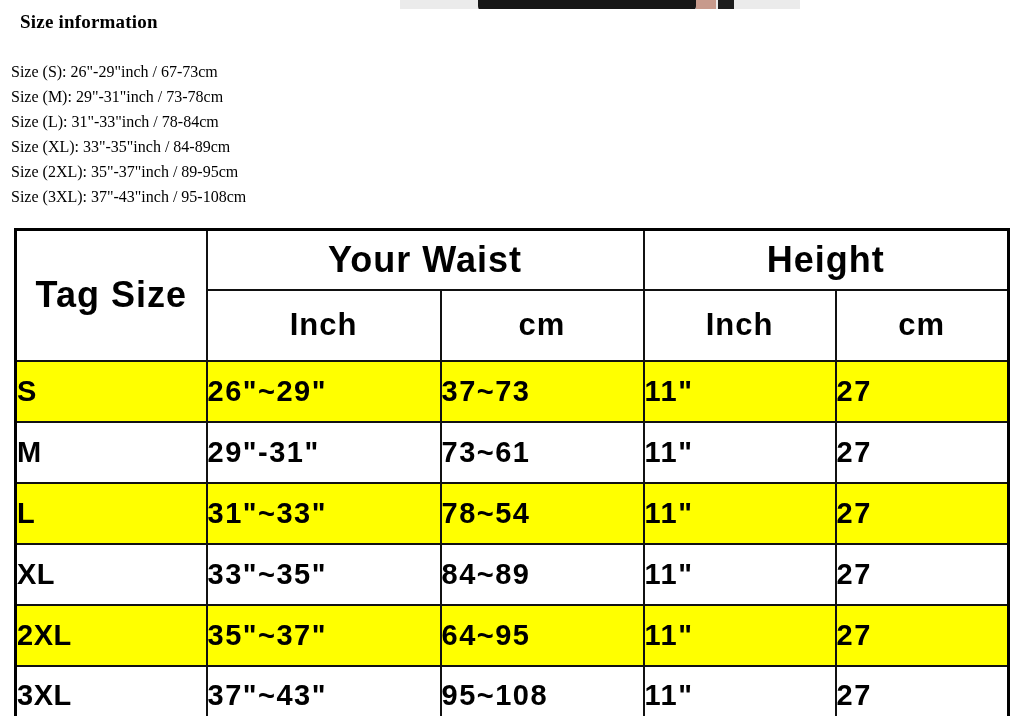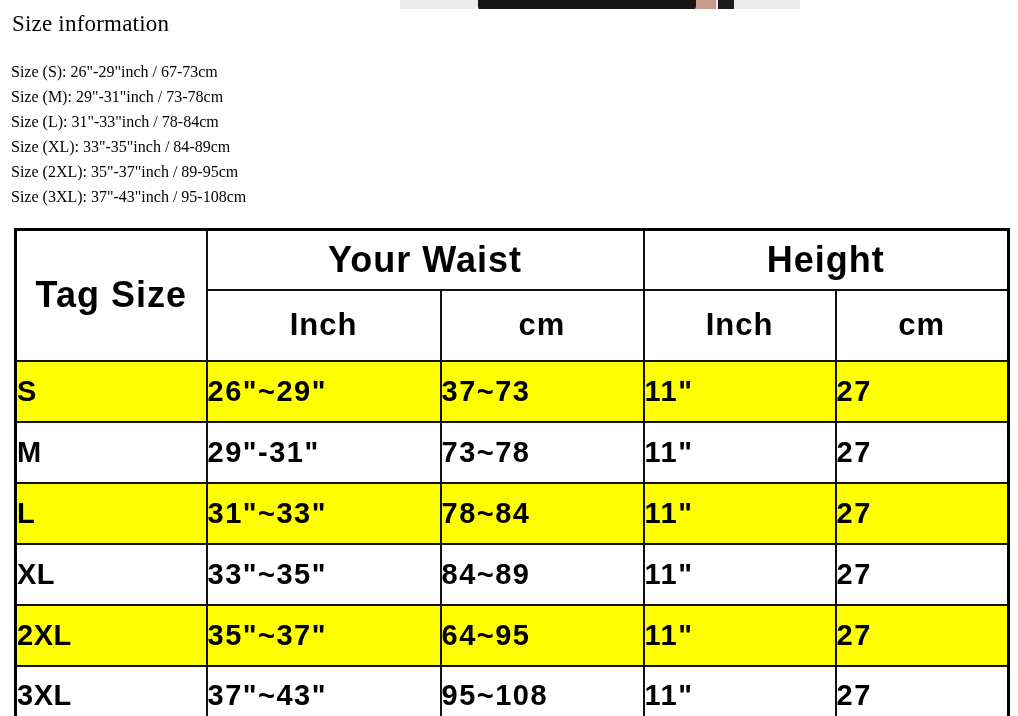--- a/index.html
+++ b/index.html
@@ -18,23 +18,23 @@
   .photo-strip .hand {
     position: absolute; left: 296px; top: 0; width: 20px; height: 9px;
     background: #c79a8c;
   }
   .photo-strip .sleeve {
     position: absolute; left: 318px; top: -2px; width: 16px; height: 12px;
     background: #1d1d1d;
   }
 
   .page-title {
-    position: absolute; left: 12px; top: 11px;
+    position: absolute; left: 20px; top: 11px;
     font-family: "Liberation Serif", serif;
-    font-size: 23px; font-weight: normal; letter-spacing: 0.2px;
+    font-size: 19px; font-weight: bold; letter-spacing: 0.2px;
   }
 
   .size-notes {
     position: absolute; left: 11px; top: 59px; width: 520px;
   }
   .size-notes p {
     font-family: "Liberation Serif", serif;
     font-size: 16px; line-height: 25px; white-space: nowrap;
   }
 
@@ -105,28 +105,28 @@
     <tr>
       <td class="tag-cell">S</td>
       <td>26"~29"</td>
       <td>37~73</td>
       <td>11"</td>
       <td>27</td>
     </tr>
     <tr>
       <td class="tag-cell">M</td>
       <td>29"-31"</td>
-      <td>73~78</td>
+      <td>73~61</td>
       <td>11"</td>
       <td>27</td>
     </tr>
     <tr>
       <td class="tag-cell">L</td>
       <td>31"~33"</td>
-      <td>78~84</td>
+      <td>78~54</td>
       <td>11"</td>
       <td>27</td>
     </tr>
     <tr>
       <td class="tag-cell">XL</td>
       <td>33"~35"</td>
       <td>84~89</td>
       <td>11"</td>
       <td>27</td>
     </tr>

